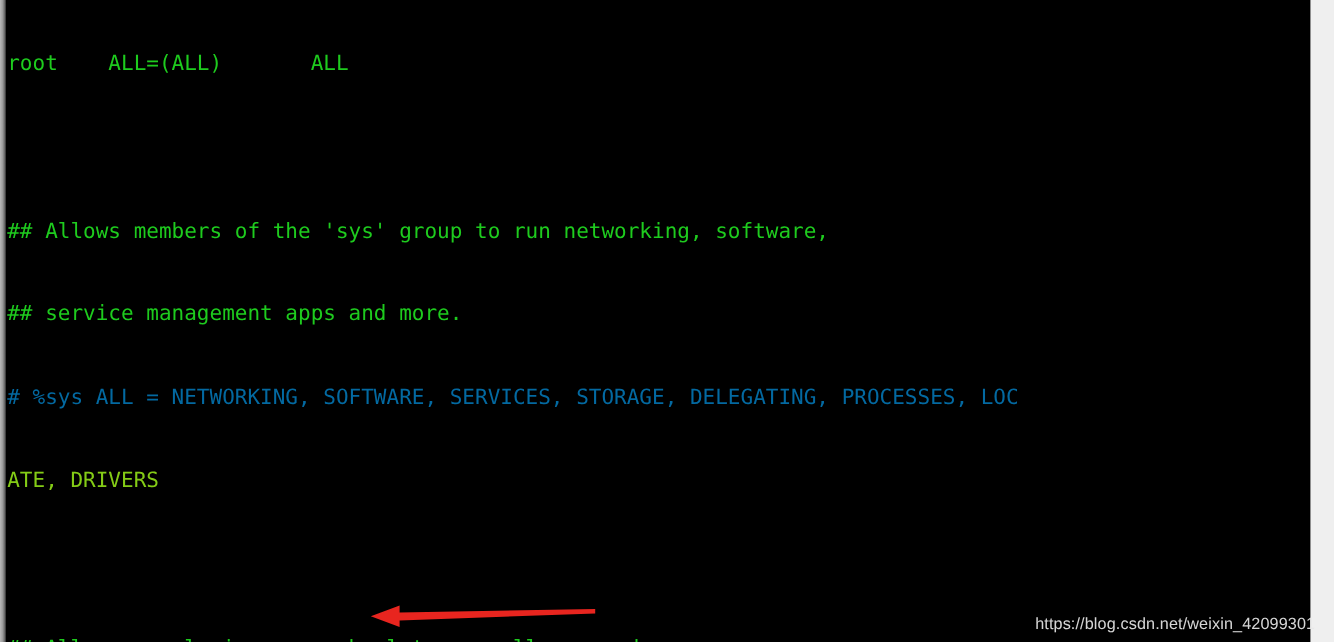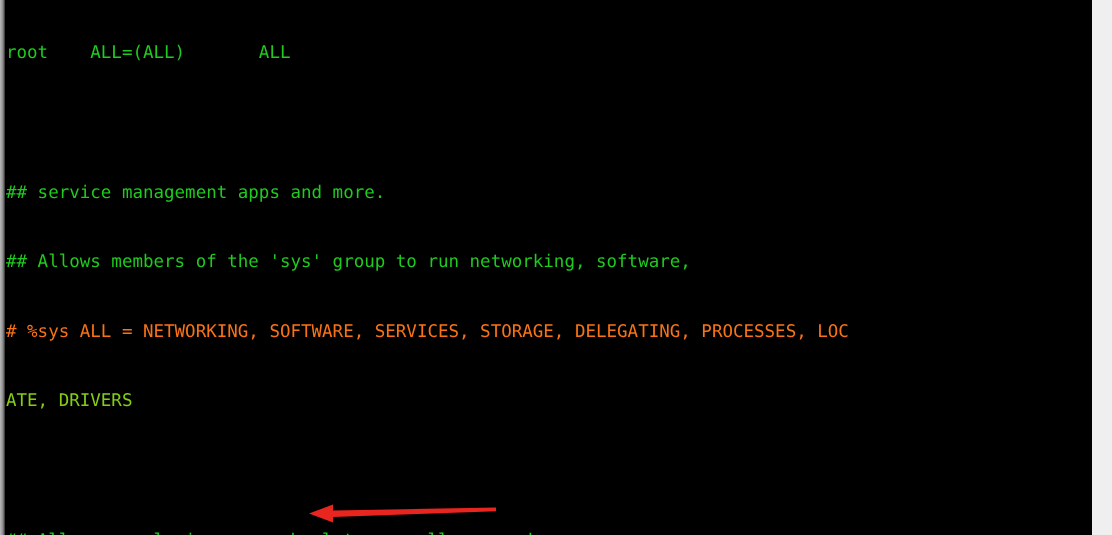--- a/index.html
+++ b/index.html
@@ -103,23 +103,23 @@
 
 <div id="screenshot">
 
   <div id="page-backdrop"></div>
 
   <div id="terminal" style="background: rgb(0, 0, 0);">
 
     <div id="term-text" style="color: rgb(30, 203, 30);">
       <span class="tline" style="color: rgb(30, 203, 30);">root    ALL=(ALL)       ALL</span>
       <span class="tline blank"></span>
+      <span class="tline" style="color: rgb(30, 203, 30);">## Allows members of the 'sys' group to run networking, software,</span>
       <span class="tline" style="color: rgb(30, 203, 30);">## service management apps and more.</span>
-      <span class="tline" style="color: rgb(30, 203, 30);">## Allows members of the 'sys' group to run networking, software,</span>
-      <span class="tline" style="color: #f97316;"># %sys ALL = NETWORKING, SOFTWARE, SERVICES, STORAGE, DELEGATING, PROCESSES, LOC</span>
+      <span class="tline" style="color: #0369a1;"># %sys ALL = NETWORKING, SOFTWARE, SERVICES, STORAGE, DELEGATING, PROCESSES, LOC</span>
       <span class="tline" style="color: #84cc16;">ATE, DRIVERS</span>
       <span class="tline blank"></span>
       <span class="tline" style="color: rgb(30, 203, 30);">## Allows people in group wheel to run all commands</span>
       
       
       
       
       
       
       
@@ -136,14 +136,15 @@
     </div>
 
     <div id="left-gutter"></div>
 
   </div>
 
   <svg id="arrow-annotation" viewBox="0 0 200 30" xmlns="http://www.w3.org/2000/svg">
     <polygon id="arrow-shape" points="9,15.5 33,6.5 33,12.4 196,9.6 196,13.2 33,19.0 33,24.5" fill="#e8251f"></polygon>
   </svg>
 
+  <div id="watermark" style="color: rgb(232, 232, 232);">https://blog.csdn.net/weixin_42099301</div>
 
 </div>
 
 </body></html>

